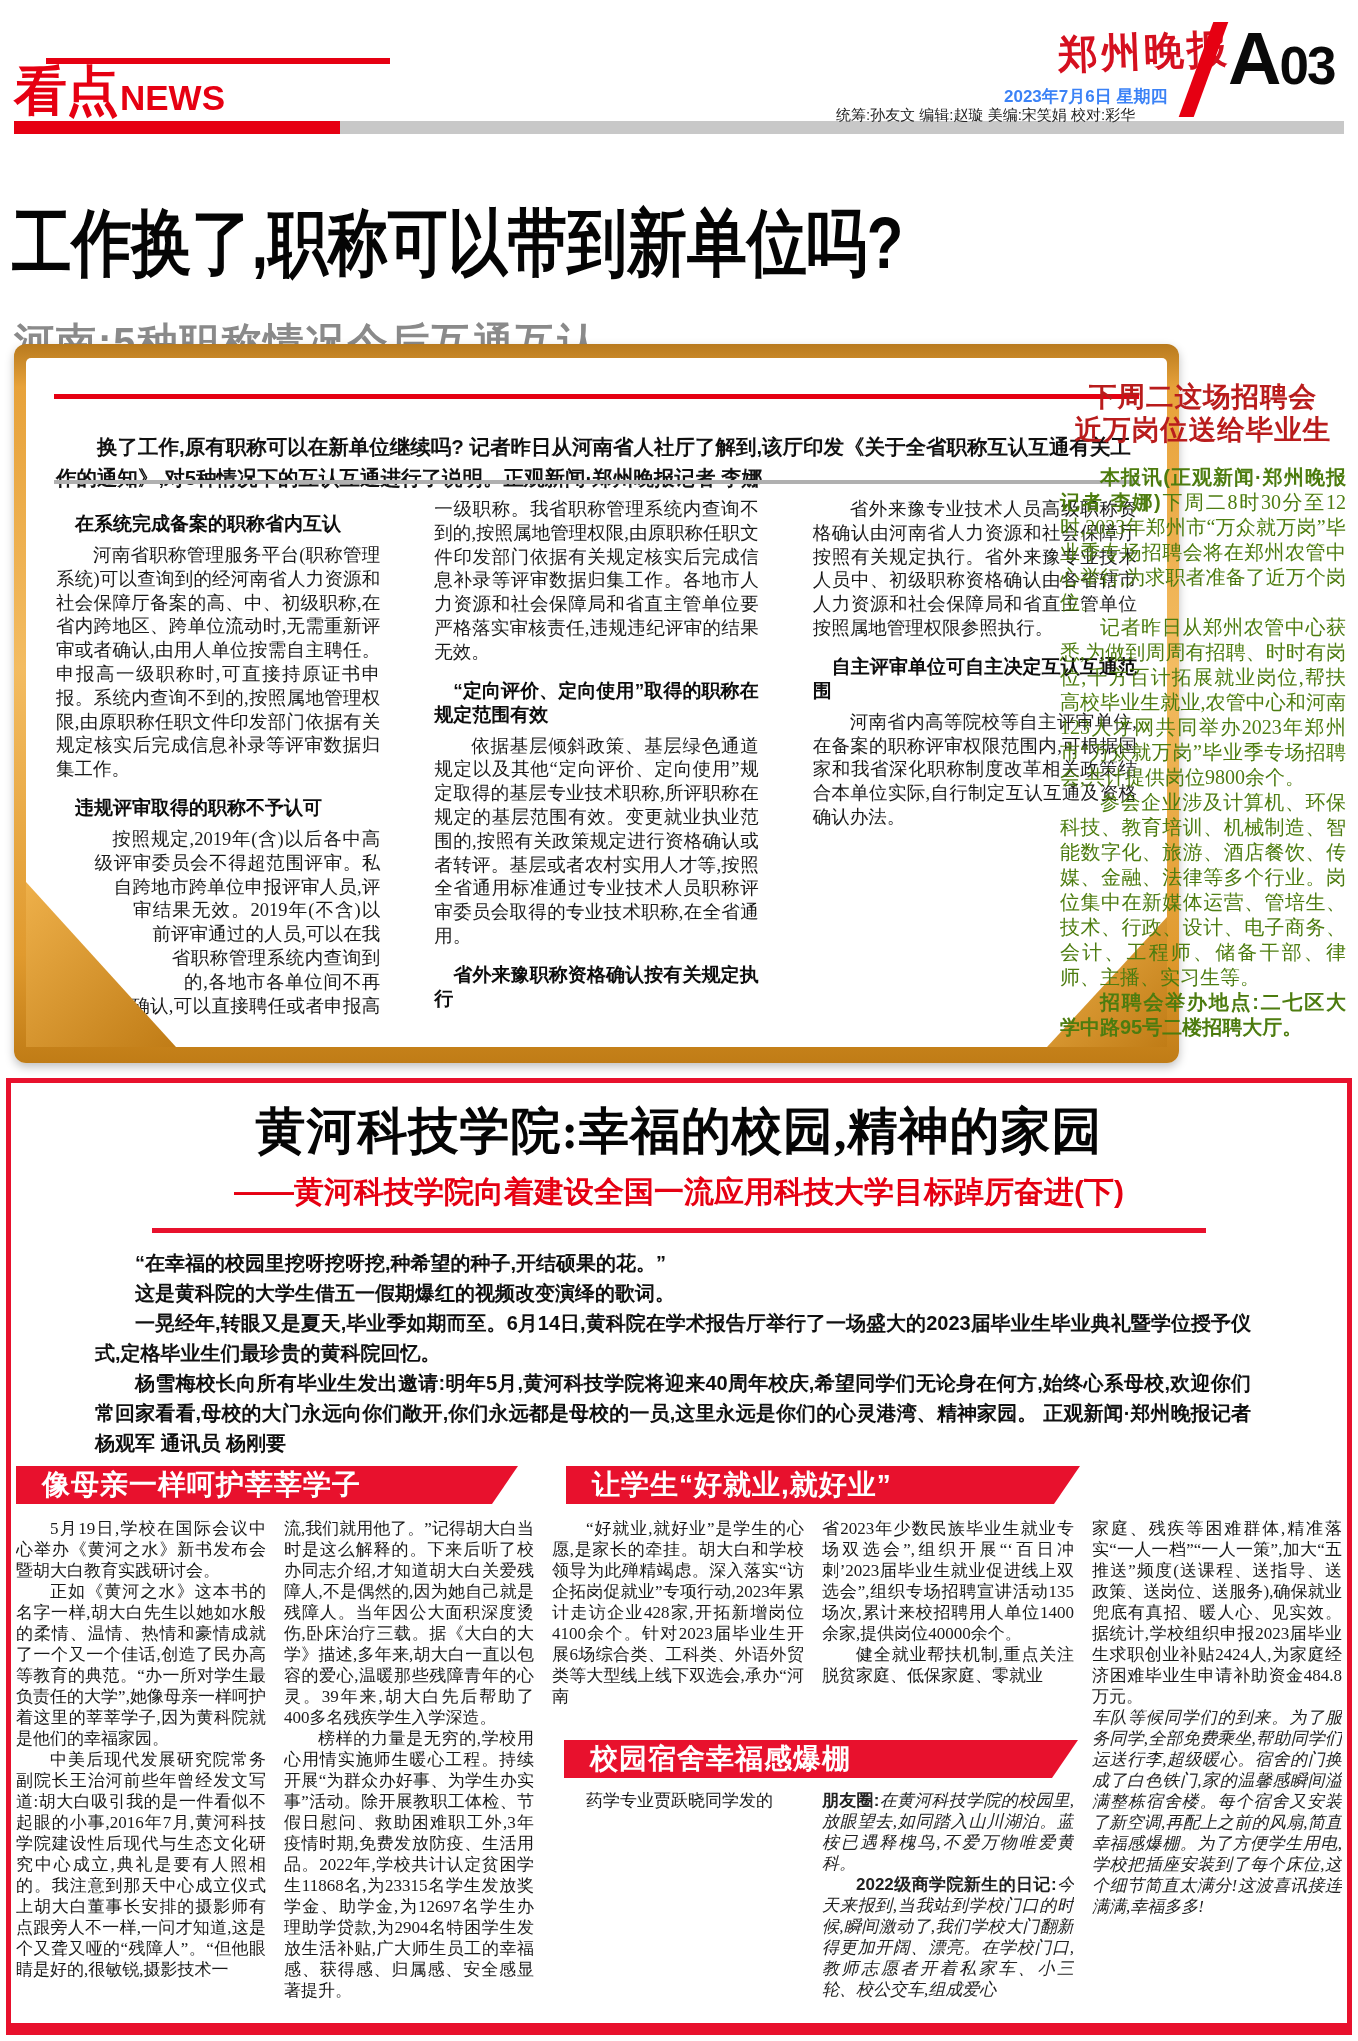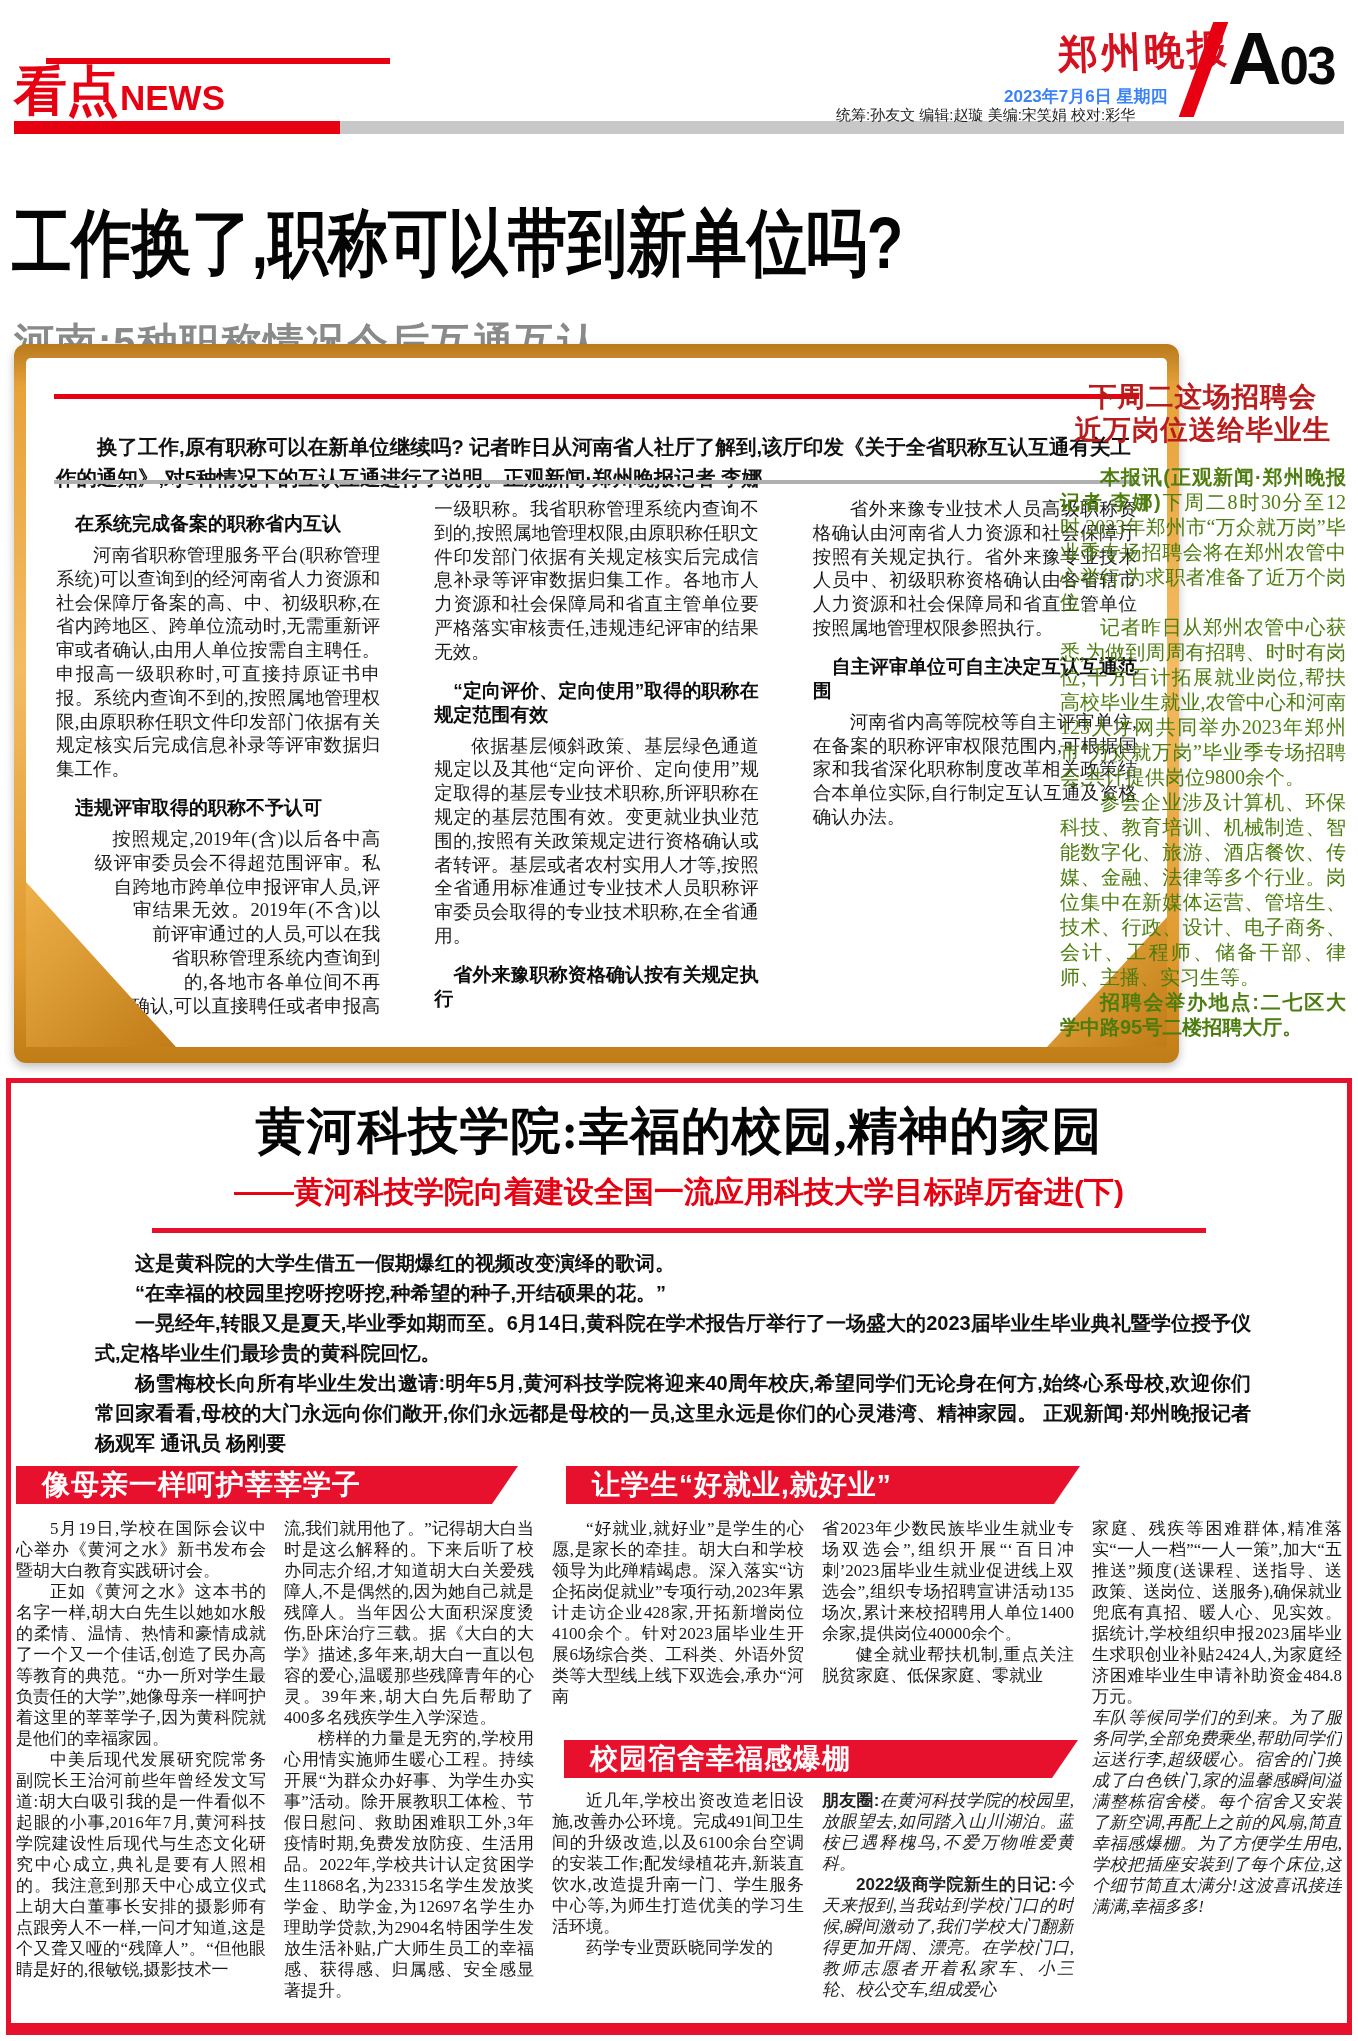--- a/index.html
+++ b/index.html
@@ -147,22 +147,22 @@
       <p>参会企业涉及计算机、环保科技、教育培训、机械制造、智能数字化、旅游、酒店餐饮、传媒、金融、法律等多个行业。岗位集中在新媒体运营、管培生、技术、行政、设计、电子商务、会计、工程师、储备干部、律师、主播、实习生等。</p>
       <p class="bold">招聘会举办地点:二七区大学中路95号二楼招聘大厅。</p>
     </div>
   </div>
 
   <div class="abs feature-box"></div>
   <div class="abs f-title">黄河科技学院:幸福的校园,精神的家园</div>
   <div class="abs f-sub">——黄河科技学院向着建设全国一流应用科技大学目标踔厉奋进(下)</div>
   <div class="abs f-rule"></div>
   <div class="abs f-intro">
+    <p>“在幸福的校园里挖呀挖呀挖,种希望的种子,开结硕果的花。”</p>
     <p>这是黄科院的大学生借五一假期爆红的视频改变演绎的歌词。</p>
-    <p>“在幸福的校园里挖呀挖呀挖,种希望的种子,开结硕果的花。”</p>
     <p>一晃经年,转眼又是夏天,毕业季如期而至。6月14日,黄科院在学术报告厅举行了一场盛大的2023届毕业生毕业典礼暨学位授予仪式,定格毕业生们最珍贵的黄科院回忆。</p>
     <p><span>杨雪梅校长向所有毕业生发出邀请:明年5月,黄河科技学院将迎来40周年校庆,希望同学们无论身在何方,始终心系母校,欢迎你们常回家看看,母校的大门永远向你们敞开,你们永远都是母校的一员,这里永远是你们的心灵港湾、精神家园。</span><span class="f-byline"> 正观新闻·郑州晚报记者 杨观军 通讯员 杨刚要</span></p>
   </div>
 
   <div class="abs banner banner1">像母亲一样呵护莘莘学子</div>
   <div class="abs banner banner2">让学生“好就业,就好业”</div>
   <div class="abs banner banner3">校园宿舍幸福感爆棚</div>
 
   <div class="abs fcol col1">
     <p>5月19日,学校在国际会议中心举办《黄河之水》新书发布会暨胡大白教育实践研讨会。</p>
@@ -170,21 +170,20 @@
     <p>中美后现代发展研究院常务副院长王治河前些年曾经发文写道:胡大白吸引我的是一件看似不起眼的小事,2016年7月,黄河科技学院建设性后现代与生态文化研究中心成立,典礼是要有人照相的。我注意到那天中心成立仪式上胡大白董事长安排的摄影师有点跟旁人不一样,一问才知道,这是个又聋又哑的“残障人”。“但他眼睛是好的,很敏锐,摄影技术一</p>
   </div>
   <div class="abs fcol col2">
     <p class="cont">流,我们就用他了。”记得胡大白当时是这么解释的。下来后听了校办同志介绍,才知道胡大白关爱残障人,不是偶然的,因为她自己就是残障人。当年因公大面积深度烫伤,卧床治疗三载。据《大白的大学》描述,多年来,胡大白一直以包容的爱心,温暖那些残障青年的心灵。39年来,胡大白先后帮助了400多名残疾学生入学深造。</p>
     <p>榜样的力量是无穷的,学校用心用情实施师生暖心工程。持续开展“为群众办好事、为学生办实事”活动。除开展教职工体检、节假日慰问、救助困难职工外,3年疫情时期,免费发放防疫、生活用品。2022年,学校共计认定贫困学生11868名,为23315名学生发放奖学金、助学金,为12697名学生办理助学贷款,为2904名特困学生发放生活补贴,广大师生员工的幸福感、获得感、归属感、安全感显著提升。</p>
   </div>
   <div class="abs fcol col3a">
     <p>“好就业,就好业”是学生的心愿,是家长的牵挂。胡大白和学校领导为此殚精竭虑。深入落实“访企拓岗促就业”专项行动,2023年累计走访企业428家,开拓新增岗位4100余个。针对2023届毕业生开展6场综合类、工科类、外语外贸类等大型线上线下双选会,承办“河南</p>
   </div>
   <div class="abs fcol col3b">
-    <p>近几年,学校出资改造老旧设施,改善办公环境。完成491间卫生间的升级改造,以及6100余台空调的安装工作;配发绿植花卉,新装直饮水,改造提升南一门、学生服务中心等,为师生打造优美的学习生活环境。</p>
     <p>药学专业贾跃晓同学发的</p>
   </div>
   <div class="abs fcol col4a">
     <p class="cont">省2023年少数民族毕业生就业专场双选会”,组织开展“‘百日冲刺’2023届毕业生就业促进线上双选会”,组织专场招聘宣讲活动135场次,累计来校招聘用人单位1400余家,提供岗位40000余个。</p>
     <p>健全就业帮扶机制,重点关注脱贫家庭、低保家庭、零就业</p>
   </div>
   <div class="abs fcol col4b">
     <p class="kai cont"><b>朋友圈:</b><span>在黄河科技学院的校园里,放眼望去,如同踏入山川湖泊。蓝桉已遇释槐鸟,不爱万物唯爱黄科。</span></p>
     <p class="kai"><b>2022级商学院新生的日记:</b><span>今天来报到,当我站到学校门口的时候,瞬间激动了,我们学校大门翻新得更加开阔、漂亮。在学校门口,教师志愿者开着私家车、小三轮、校公交车,组成爱心</span></p>
   </div>

